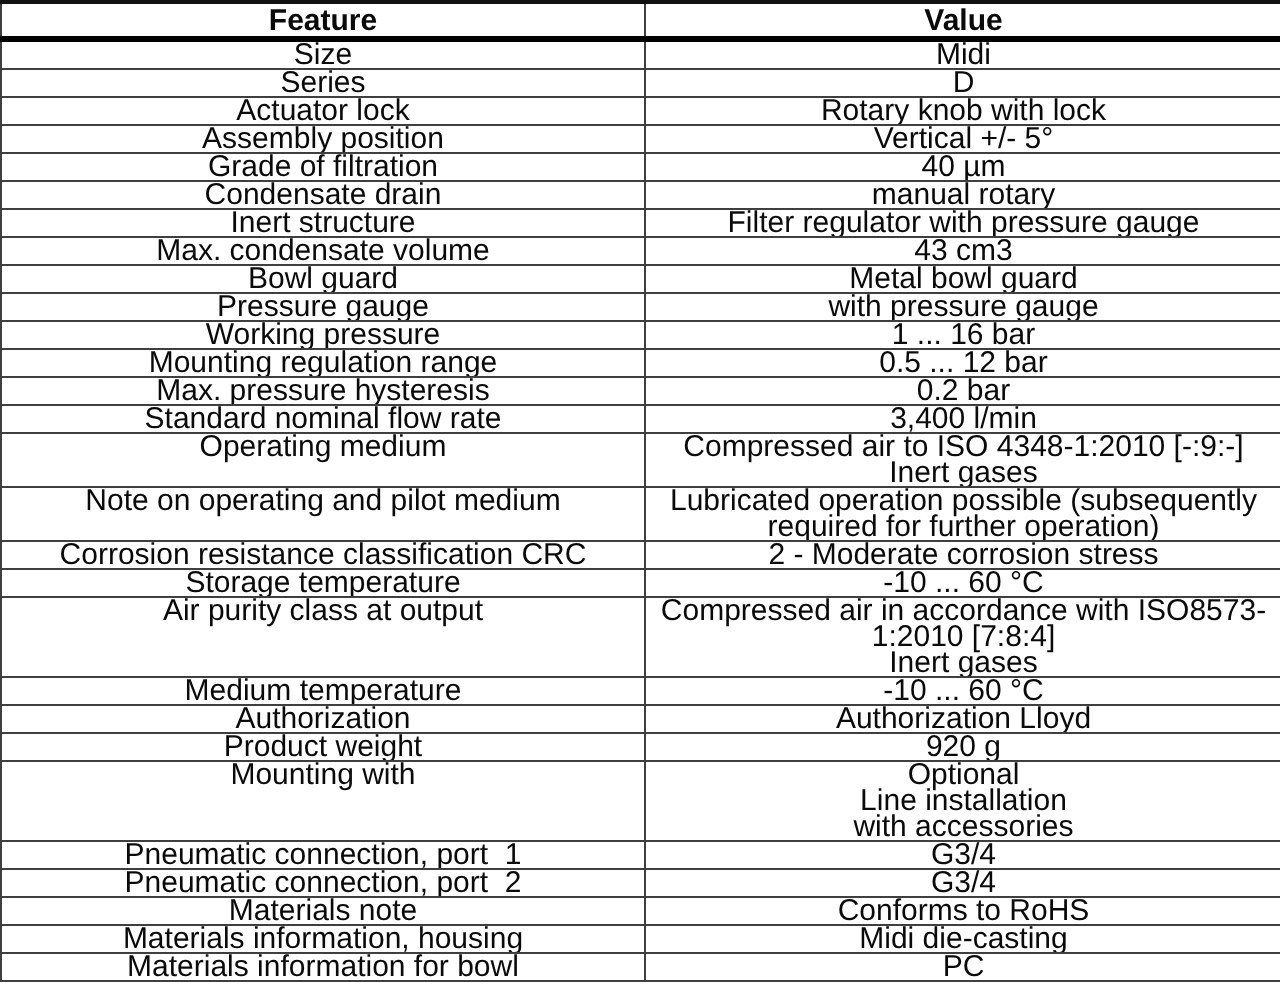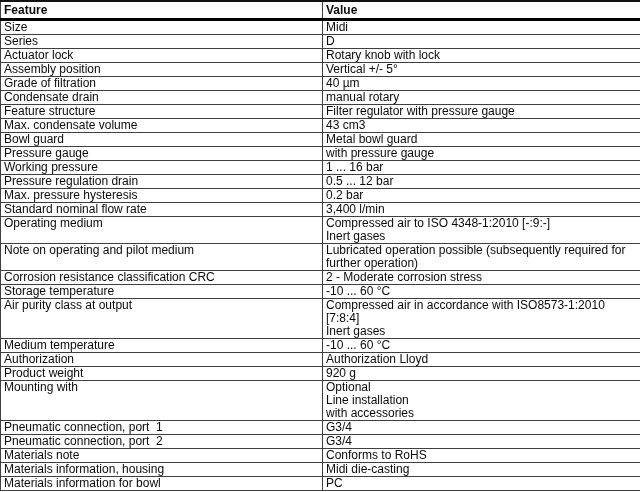--- a/index.html
+++ b/index.html
@@ -16,22 +16,22 @@
   }
   table.spec-table {
     width: 640px;
     border-collapse: collapse;
     table-layout: fixed;
     border-top: 2px solid #111111;
   }
   col.col-feature-w { width: 322px; }
   col.col-value-w   { width: 318px; }
   th, td {
-    text-align: left;
-    font-size: 12px;
+    text-align: center;
+    font-size: 15px;
     vertical-align: top;
     padding: 0 3px;
     white-space: pre-wrap;
     overflow: hidden;
   }
   th {
     font-weight: bold;
     line-height: 13px;
     padding-top: 2px;
     padding-bottom: 1px;
@@ -79,41 +79,41 @@
       </tr>
       <tr>
         <td class="cell-left">Grade of filtration</td>
         <td class="cell-left">40 µm</td>
       </tr>
       <tr>
         <td class="cell-left">Condensate drain</td>
         <td class="cell-left">manual rotary</td>
       </tr>
       <tr>
-        <td class="cell-left">Feature structure</td>
+        <td class="cell-left">Inert structure</td>
         <td class="cell-left">Filter regulator with pressure gauge</td>
       </tr>
       <tr>
         <td class="cell-left">Max. condensate volume</td>
         <td class="cell-left">43 cm3</td>
       </tr>
       <tr>
         <td class="cell-left">Bowl guard</td>
         <td class="cell-left">Metal bowl guard</td>
       </tr>
       <tr>
         <td class="cell-left">Pressure gauge</td>
         <td class="cell-left">with pressure gauge</td>
       </tr>
       <tr>
         <td class="cell-left">Working pressure</td>
         <td class="cell-left">1 ... 16 bar</td>
       </tr>
       <tr>
-        <td class="cell-left">Pressure regulation drain</td>
+        <td class="cell-left">Mounting regulation range</td>
         <td class="cell-left">0.5 ... 12 bar</td>
       </tr>
       <tr>
         <td class="cell-left">Max. pressure hysteresis</td>
         <td class="cell-left">0.2 bar</td>
       </tr>
       <tr>
         <td class="cell-left">Standard nominal flow rate</td>
         <td class="cell-left">3,400 l/min</td>
       </tr>

